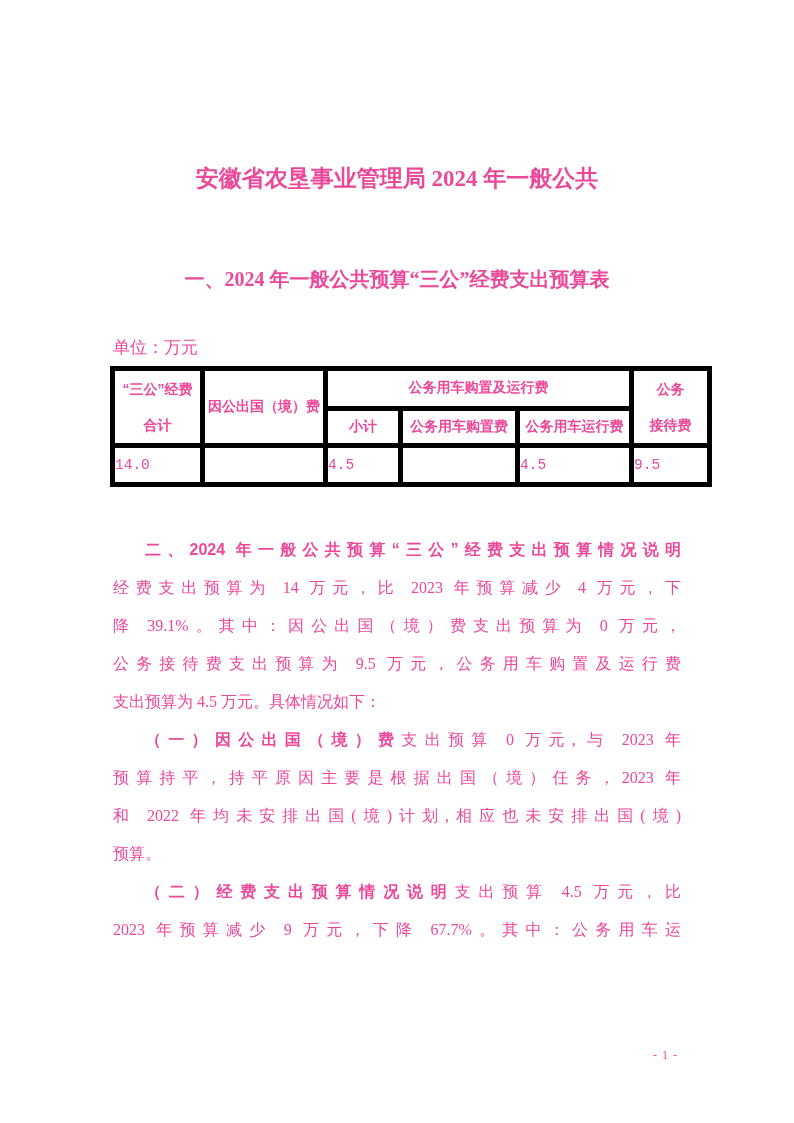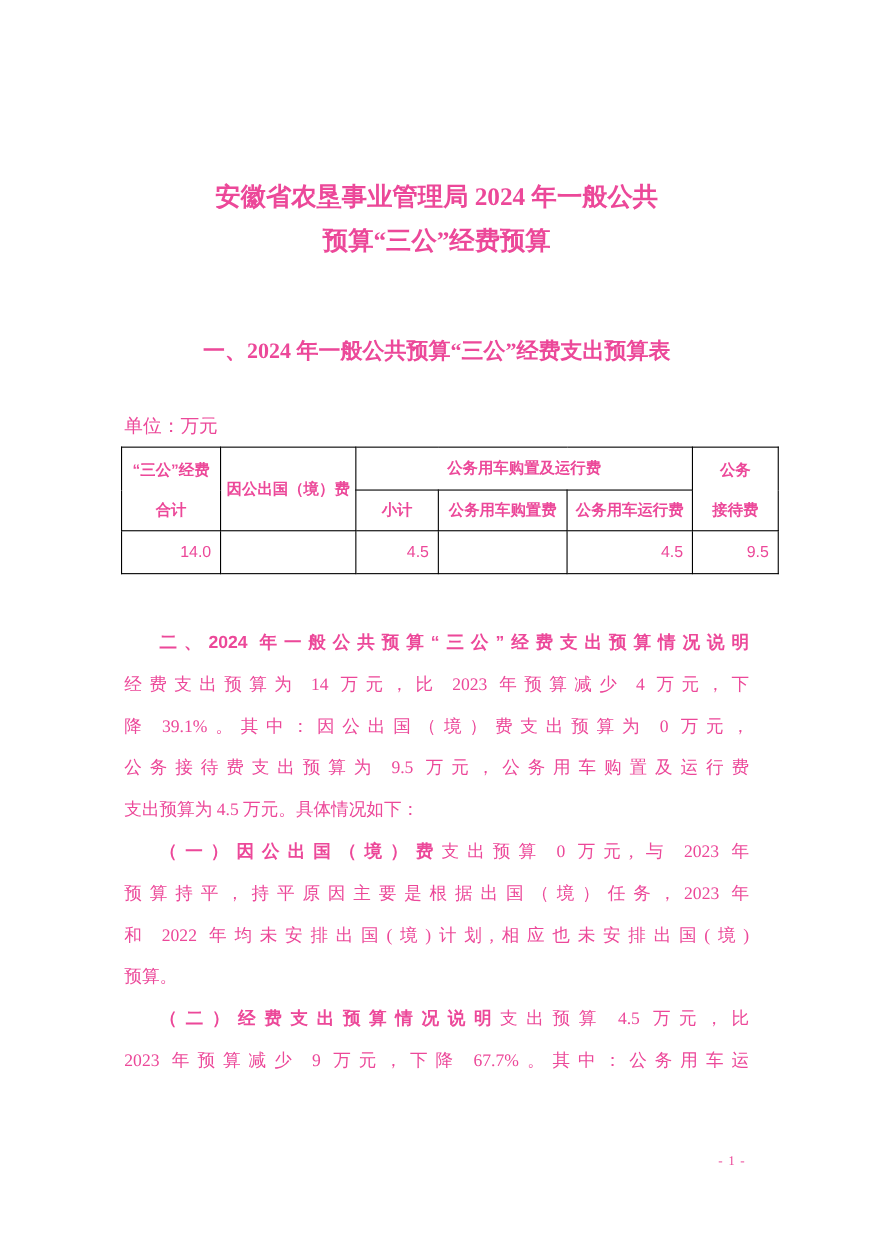--- a/index.html
+++ b/index.html
@@ -39,38 +39,38 @@
     line-height: 20px;
   }
 
   table.budget {
     border-collapse: collapse;
     table-layout: fixed;
     width: 597px;
     margin-left: -3px;
   }
   table.budget td {
-    border: 1px solid #000000;
+    border: 5px solid #000000;
     text-align: center;
     vertical-align: middle;
     font-family: "Liberation Sans", "DejaVu Sans", sans-serif;
     font-weight: 700;
     font-size: 14px;
     padding: 0;
     overflow: hidden;
   }
   tr.hrow1 { height: 39px; }
   tr.hrow2 { height: 37px; }
   tr.vrow  { height: 39px; }
   td.two-line span { display: block; line-height: 36px; }
   tr.vrow td {
-    font-family: Liberation Sans, sans-serif;
+    font-family: Liberation Mono, monospace;
     font-weight: 400;
     font-size: 14.5px;
-    text-align: right;
+    text-align: left;
     padding-right: 8px;
   }
 
   .bodyblock {
     margin-top: 44px;
     font-size: 16px;
     line-height: 38px;
   }
   .line { text-align: justify; }
   .line.jl { text-align-last: justify; }
@@ -89,21 +89,20 @@
   }
 </style>
 </head>
 <body>
 
 <div class="page">
   <div class="content">
 
     <div class="doc-title">
       <div>安徽省农垦事业管理局 2024 年一般公共</div>
-      <div>预算“三公”经费预算</div>
     </div>
 
     <div class="section-h1">一、2024 年一般公共预算“三公”经费支出预算表</div>
 
     <div class="unit-note">单位：万元</div>
 
     <table class="budget">
       <colgroup>
         <col style="width:90px">
           <col style="width:123px">

